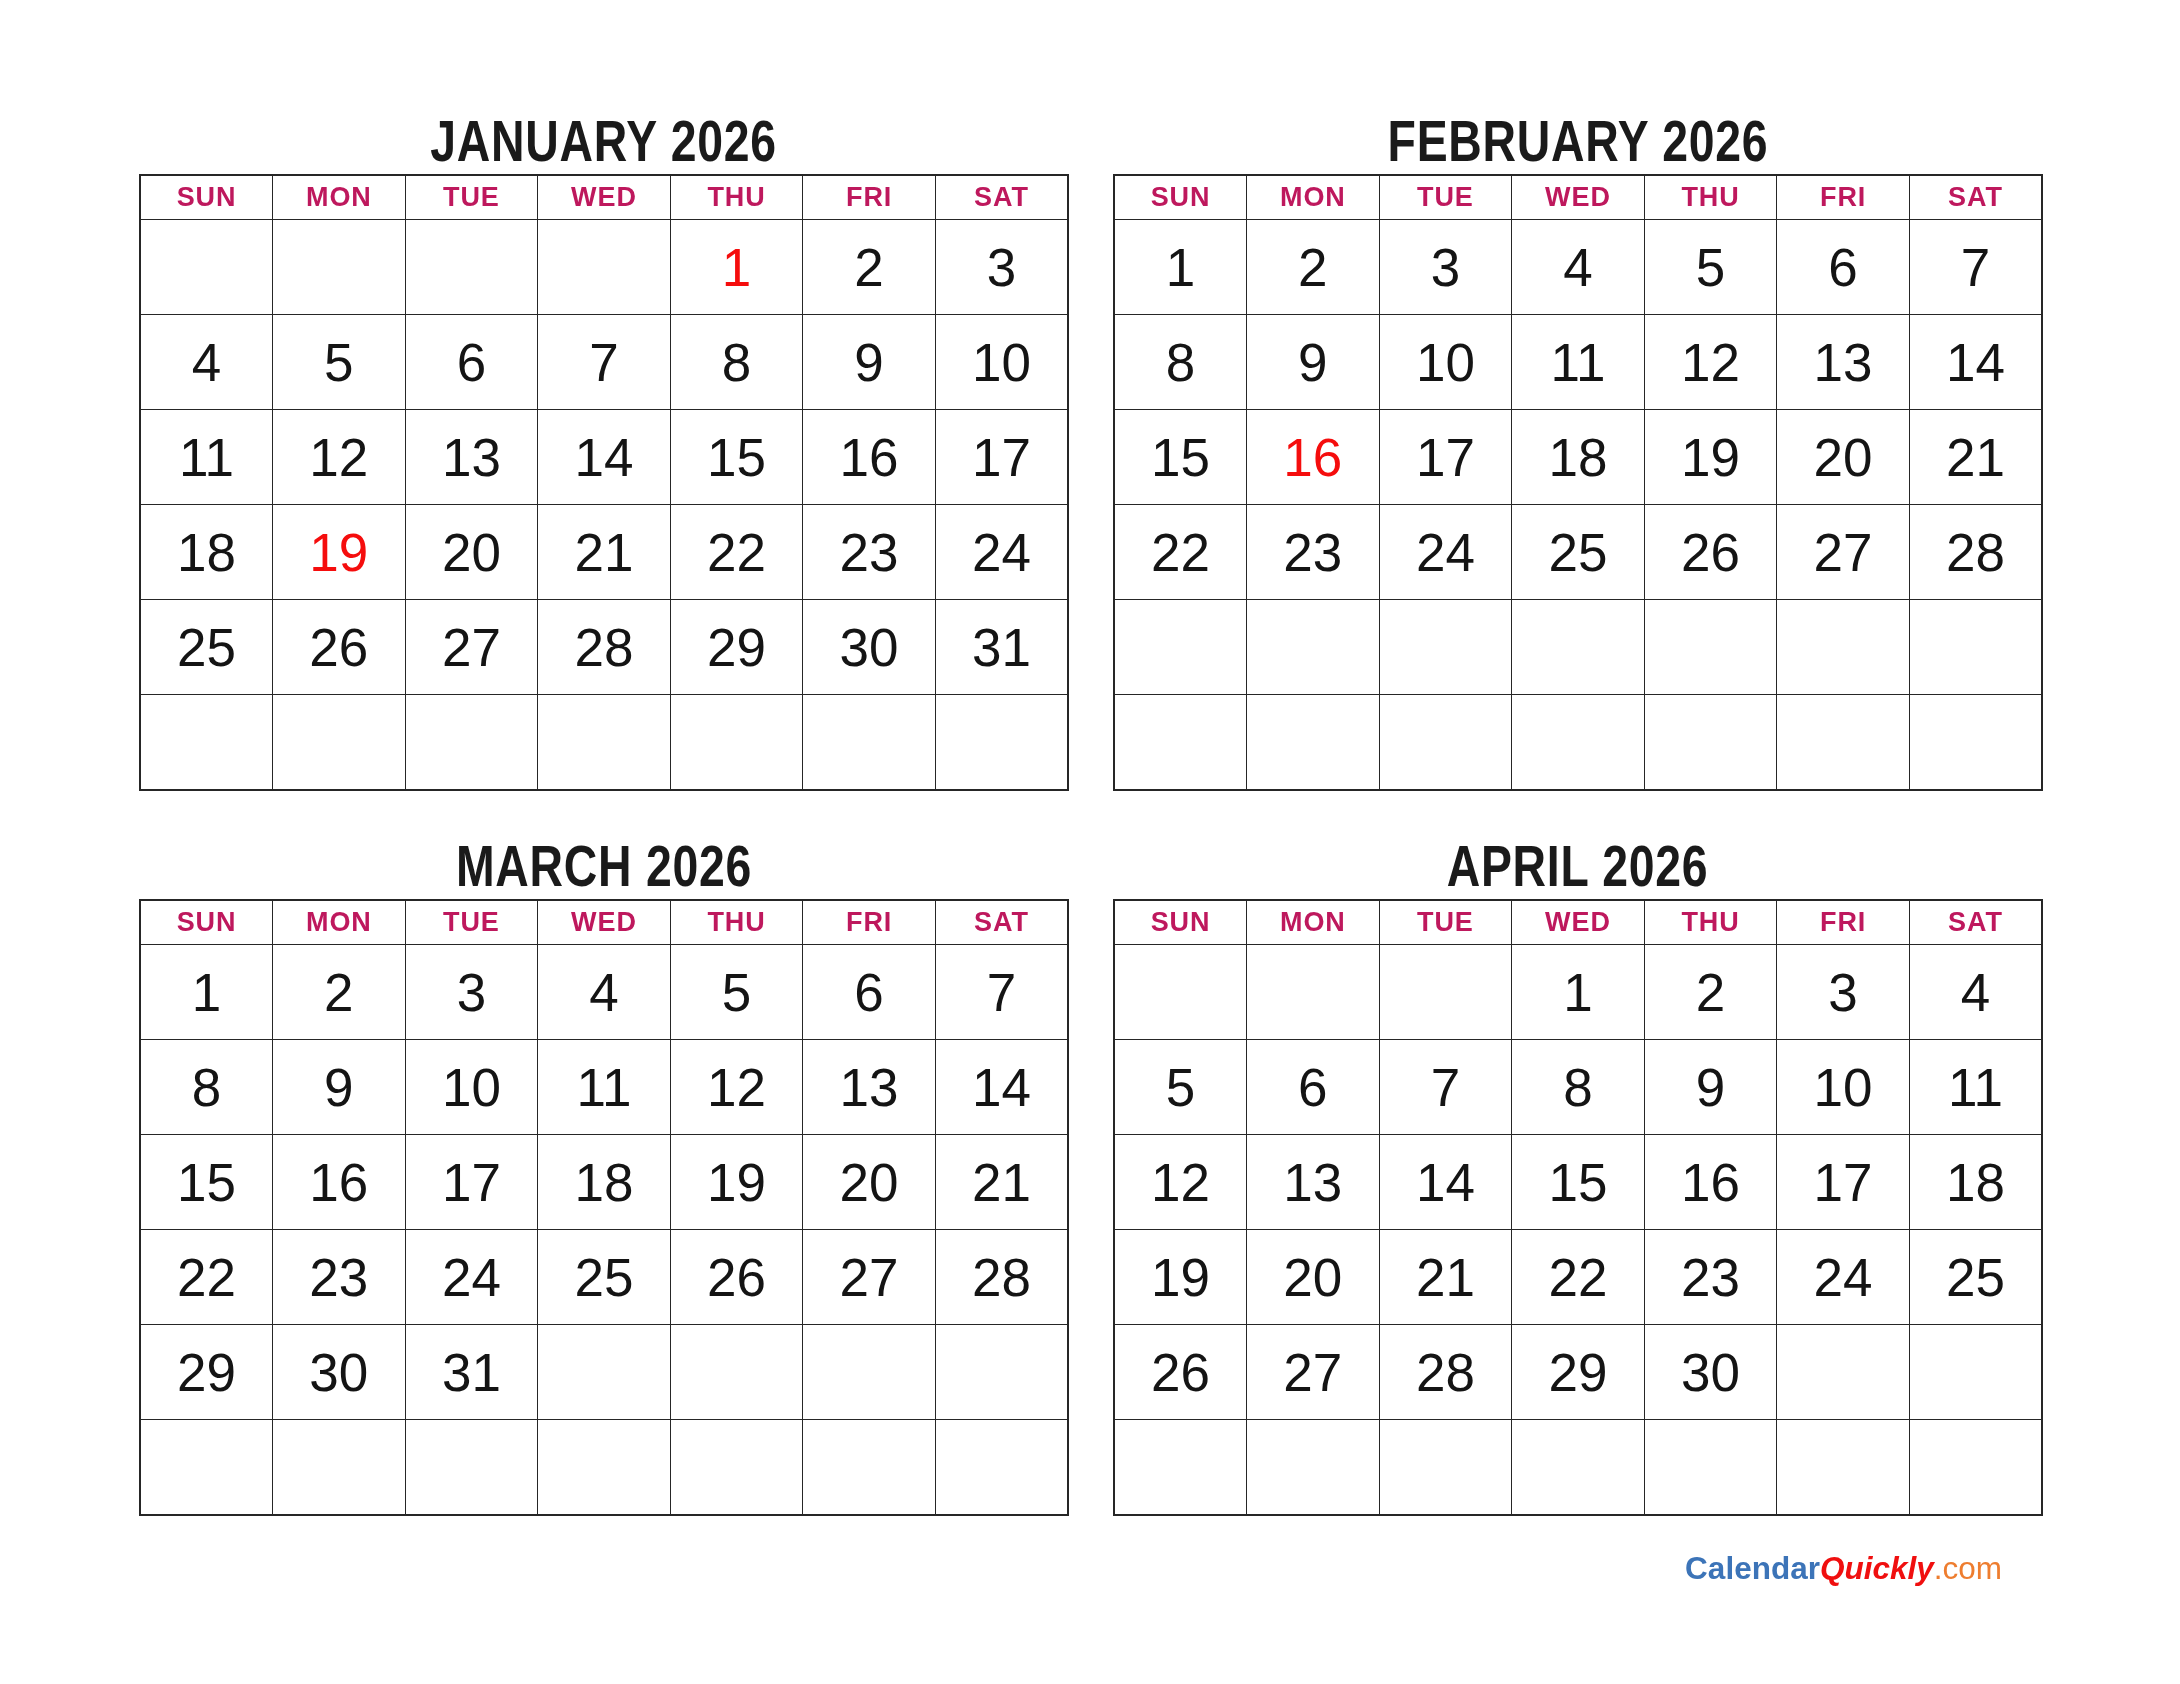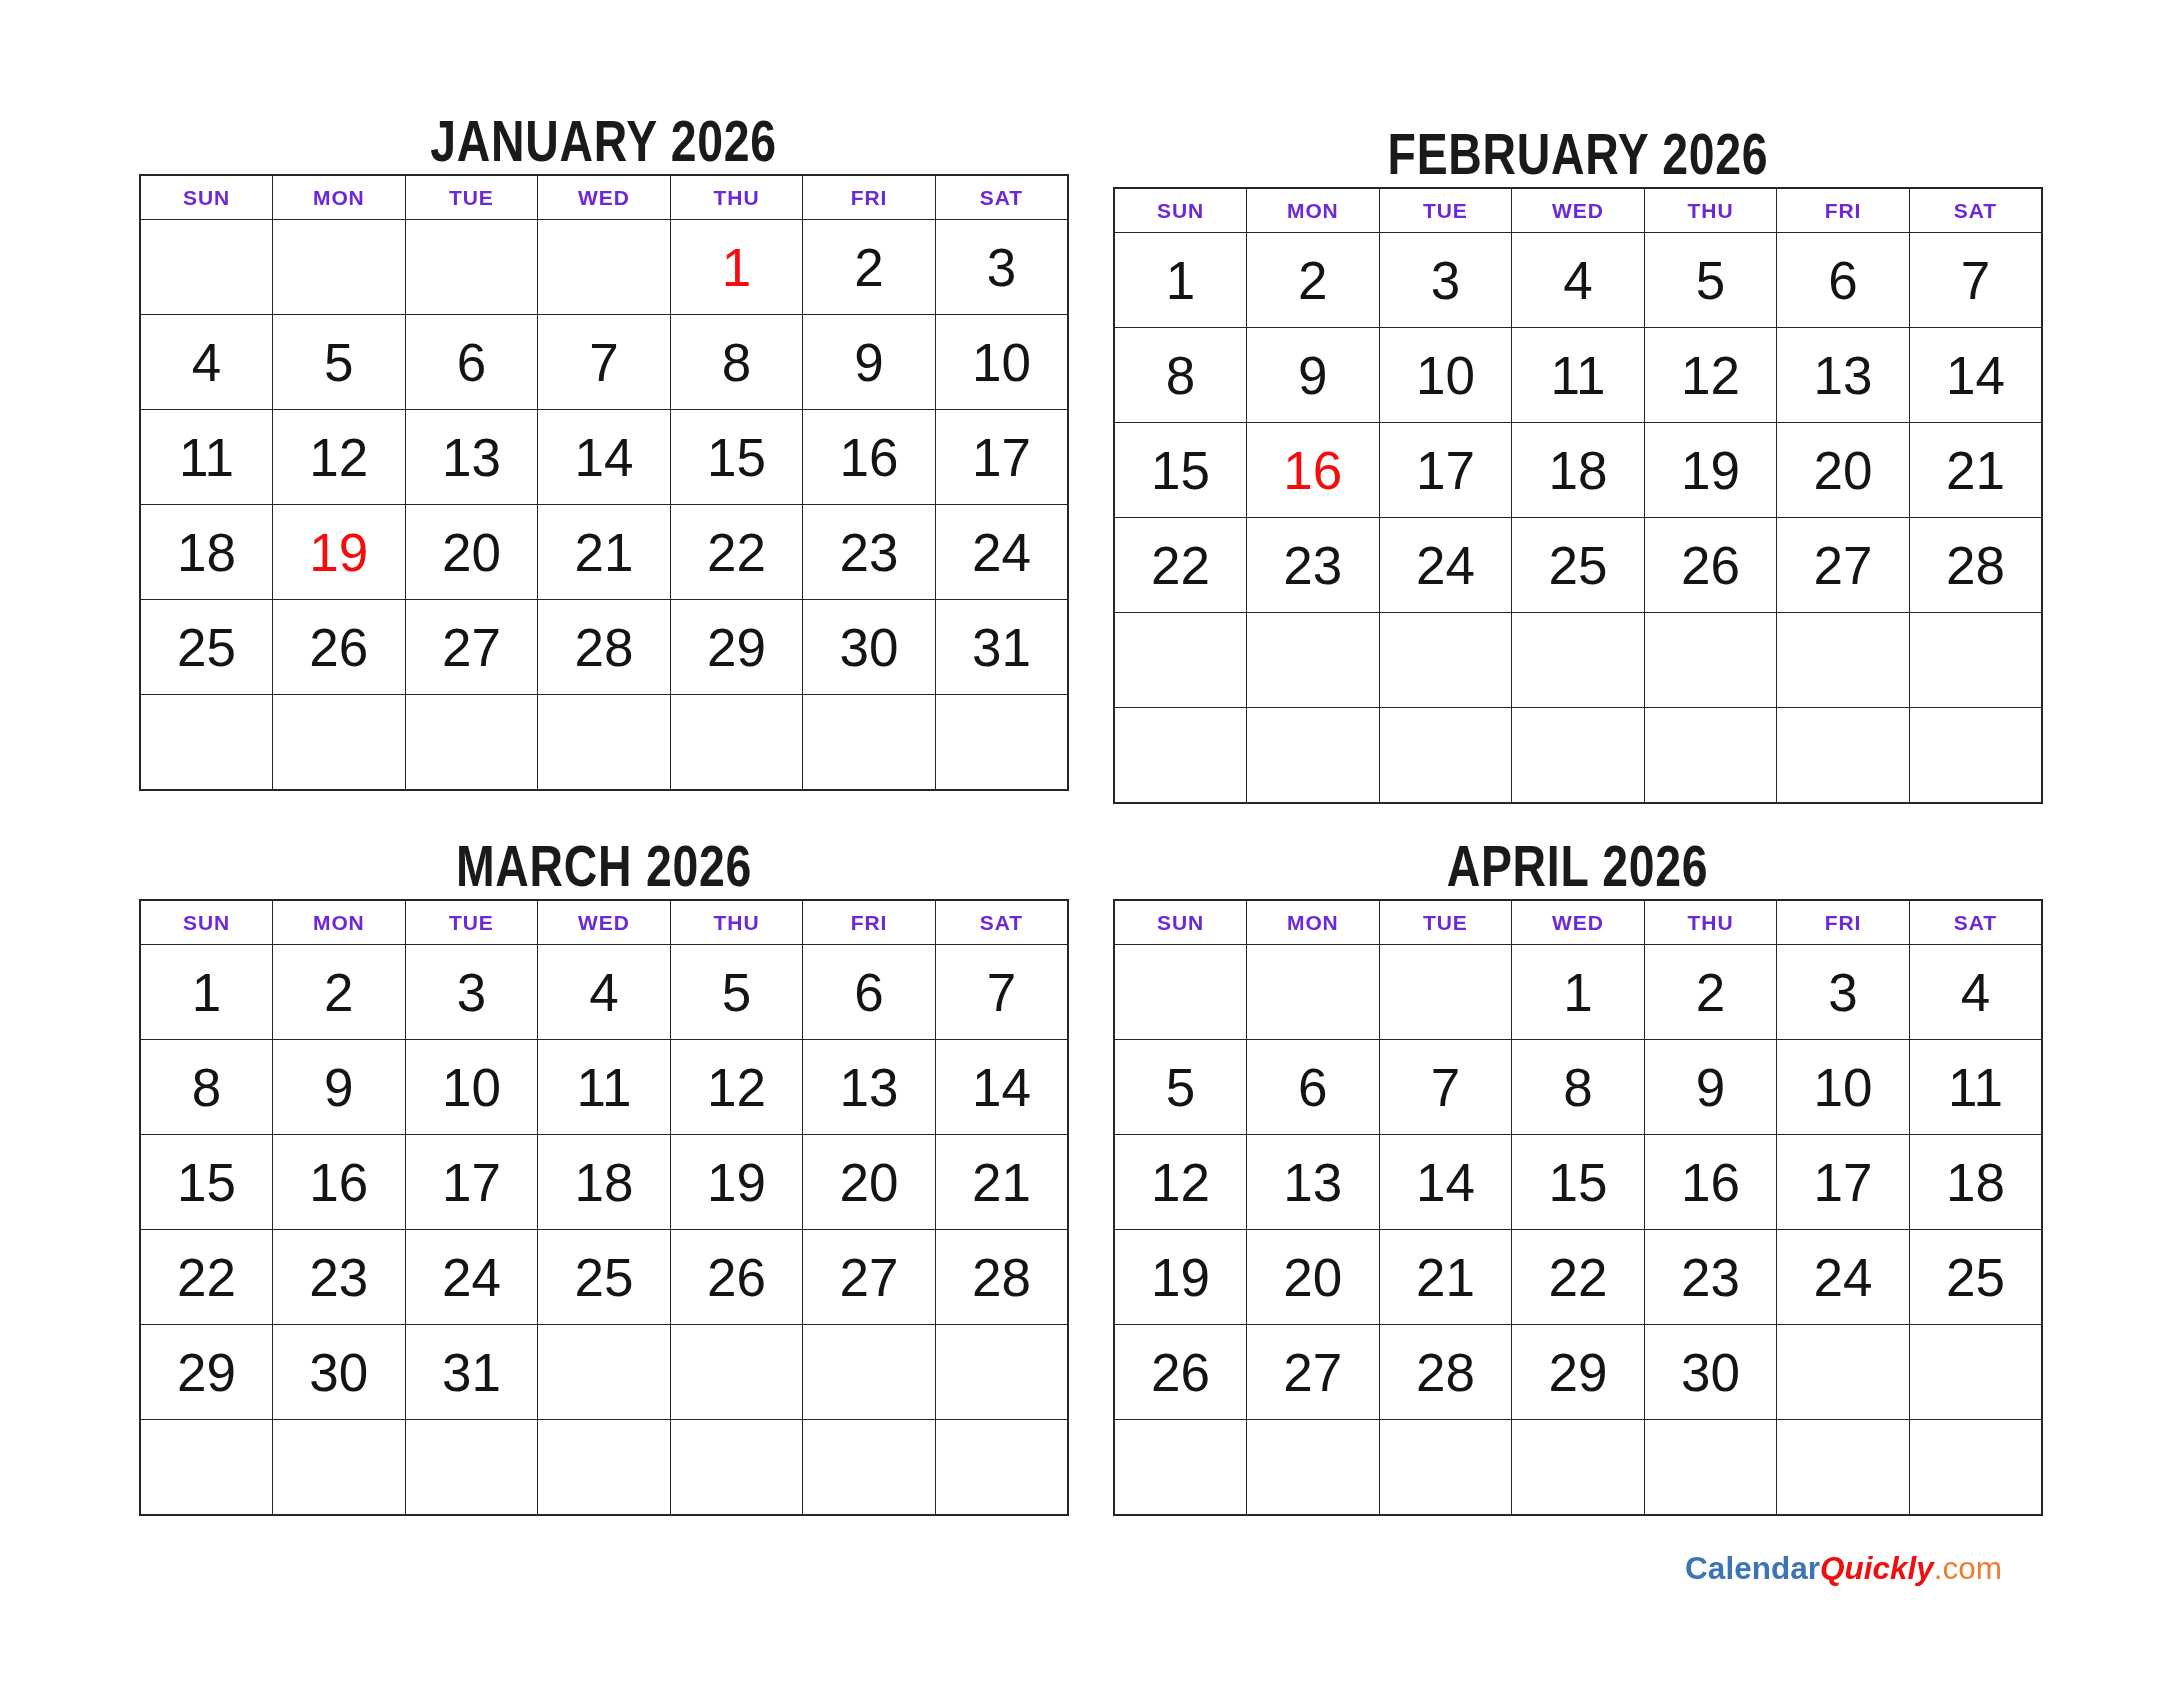--- a/index.html
+++ b/index.html
@@ -13,21 +13,21 @@
   body {
     position: relative;
     font-family: "Liberation Sans", sans-serif;
     color: #161616;
   }
   .month {
     position: absolute;
     width: 930px;
   }
   .m-jan { left: 139px;  top: 102px; }
-  .m-feb { left: 1113px; top: 115px; }
+  .m-feb { left: 1113px; top: 102px; }
   .m-mar { left: 139px;  top: 827px; }
   .m-apr { left: 1113px; top: 827px; }
 
   .month-title {
     height: 72px;
     display: flex;
     align-items: flex-end;
     justify-content: center;
   }
   .month-title span {
@@ -47,24 +47,24 @@
     border: 2.6px solid #262626;
   }
   table.calendar th,
   table.calendar td {
     border: 1.7px solid #262626;
     text-align: center;
     padding: 0;
   }
   table.calendar th {
     height: 43px;
-    font-size: 21px;
+    font-size: 27px;
     font-weight: bold;
     letter-spacing: 0.9px;
-    color: #6d28d9;
+    color: #be185d;
   }
   table.calendar td {
     height: 94px;
     vertical-align: middle;
     font-size: 53px;
     font-weight: 400;
     color: #141414;
   }
   table.calendar td.red { color: #f50d0d; }
 

